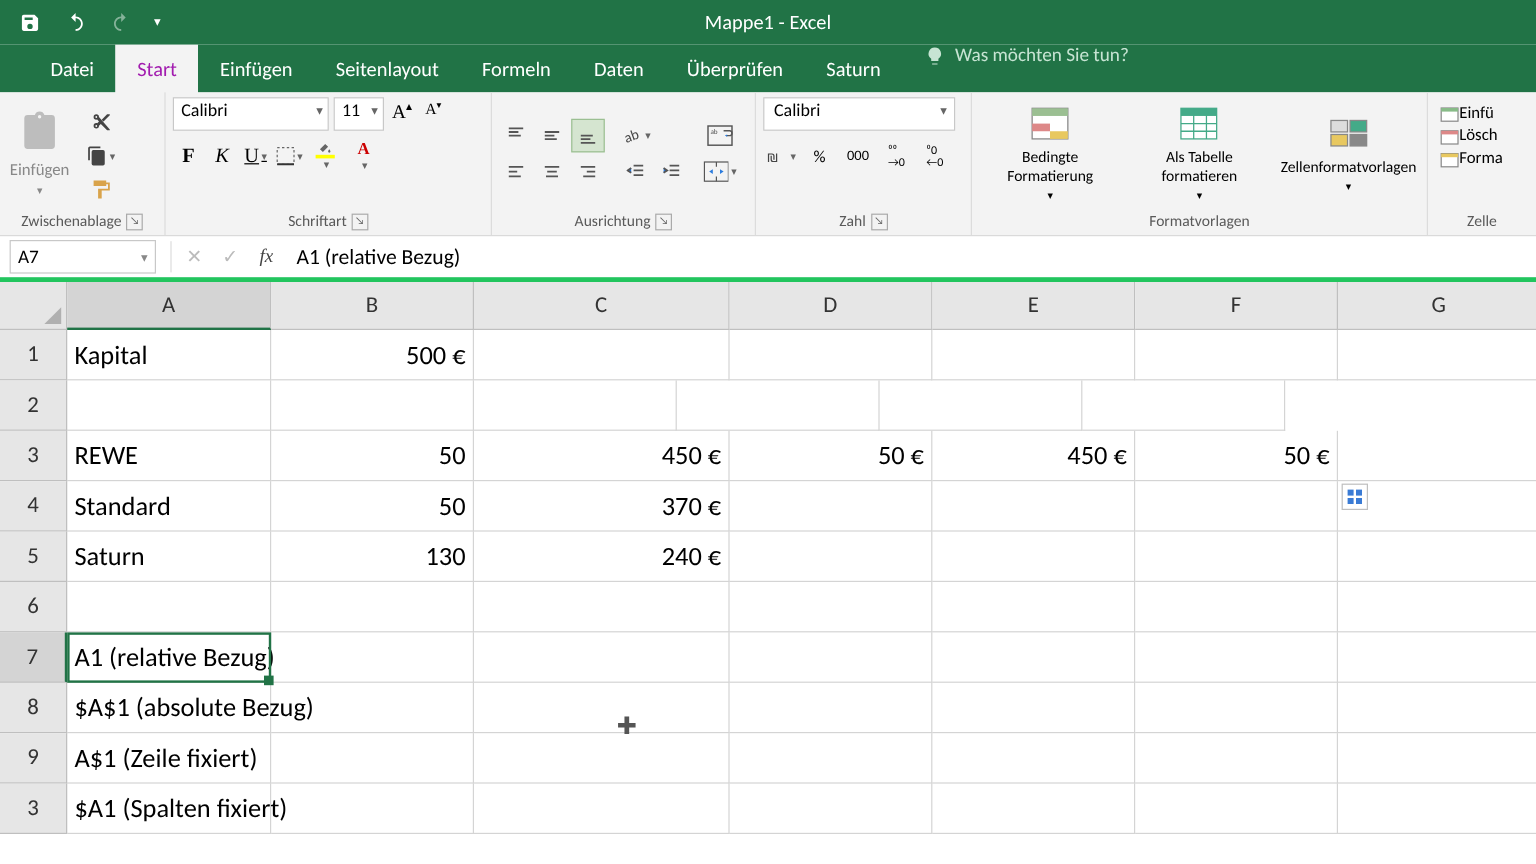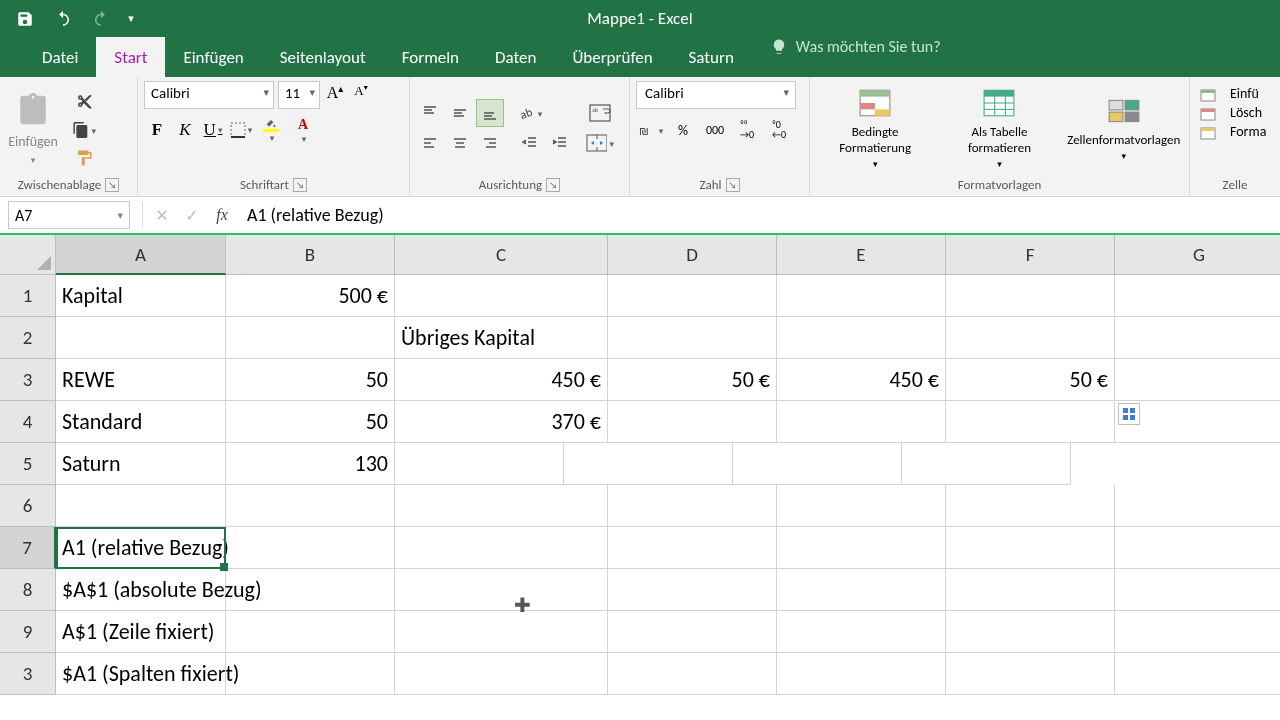--- a/index.html
+++ b/index.html
@@ -62,24 +62,24 @@
   .num-select::after { content: "▾"; position: absolute; right: 6px; top: 4px; font-size: 11px; color: #666; }
   .num-bottom { display: flex; gap: 2px; margin-top: 8px; }
   .num-btn { width: 30px; height: 26px; display: flex; align-items: center; justify-content: center; font-size: 14px; }
 
   
   .style-btn { display: flex; flex-direction: column; align-items: center; gap: 4px; font-size: 13px; width: 120px; text-align: center; line-height: 1.2; }
   .style-btn svg { width: 34px; height: 34px; }
 
   
   .cells-col { display: flex; flex-direction: column; gap: 2px; font-size: 14px; padding: 4px 0 0 4px; }
-  .cells-row { display: flex; align-items: center; gap: 14px; }
-
-  
-  .fbar { height: 38px; border-bottom: 2px solid #22c55e; display: flex; align-items: center; background: #fff; }
+  .cells-row { display: flex; align-items: center; gap: 0; }
+
+  
+  .fbar { height: 38px; border-bottom: 4px solid #22c55e; display: flex; align-items: center; background: #fff; }
   .namebox { width: 122px; height: 28px; border: 1px solid #c8c8c8; margin: 0 8px; padding: 2px 6px; font-size: 16px; display: flex; align-items: center; position: relative; }
   .namebox::after { content: "▾"; position: absolute; right: 6px; font-size: 11px; color: #888; }
   .fbar-sep { width: 1px; height: 26px; background: #dcdcdc; margin: 0 4px; }
   .fbar-btn { width: 30px; height: 28px; display: flex; align-items: center; justify-content: center; color: #bbb; font-size: 16px; }
   .fx { font-style: italic; font-family: "Times New Roman", serif; color: #444; }
   .fbar-input { flex: 1; padding: 4px 10px; font-size: 18px; }
 
   
   .sheet { position: relative; }
   .corner { position: absolute; left: 0; top: 0; width: 56px; height: 40px; background: #e6e6e6; border-right: 1px solid #bfbfbf; border-bottom: 1px solid #bfbfbf; }
@@ -468,21 +468,20 @@
       <div class="cell cB r">500 €</div>
       <div class="cell cC"></div>
       <div class="cell cD"></div>
       <div class="cell cE"></div>
       <div class="cell cF"></div>
       <div class="cell cG"></div>
     </div>
     <div class="cellrow">
       <div class="cell cA"></div>
       <div class="cell cB"></div>
-      <div class="cell cC l">Übriges Kapital</div>
       <div class="cell cD"></div>
       <div class="cell cE"></div>
       <div class="cell cF"></div>
       <div class="cell cG"></div>
     </div>
     <div class="cellrow">
       <div class="cell cA l">REWE</div>
       <div class="cell cB r">50</div>
       <div class="cell cC r">450 €</div>
       <div class="cell cD r">50 €</div>
@@ -495,20 +494,21 @@
       <div class="cell cB r">50</div>
       <div class="cell cC r">370 €</div>
       <div class="cell cD"></div>
       <div class="cell cE"></div>
       <div class="cell cF"></div>
       <div class="cell cG"></div>
     </div>
     <div class="cellrow">
       <div class="cell cA l">Saturn</div>
       <div class="cell cB r">130</div>
+      <div class="cell cC r">240 €</div>
       <div class="cell cD"></div>
       <div class="cell cE"></div>
       <div class="cell cF"></div>
       <div class="cell cG"></div>
     </div>
     <div class="cellrow">
       <div class="cell cA"></div>
       <div class="cell cB"></div>
       <div class="cell cC"></div>
       <div class="cell cD"></div>

